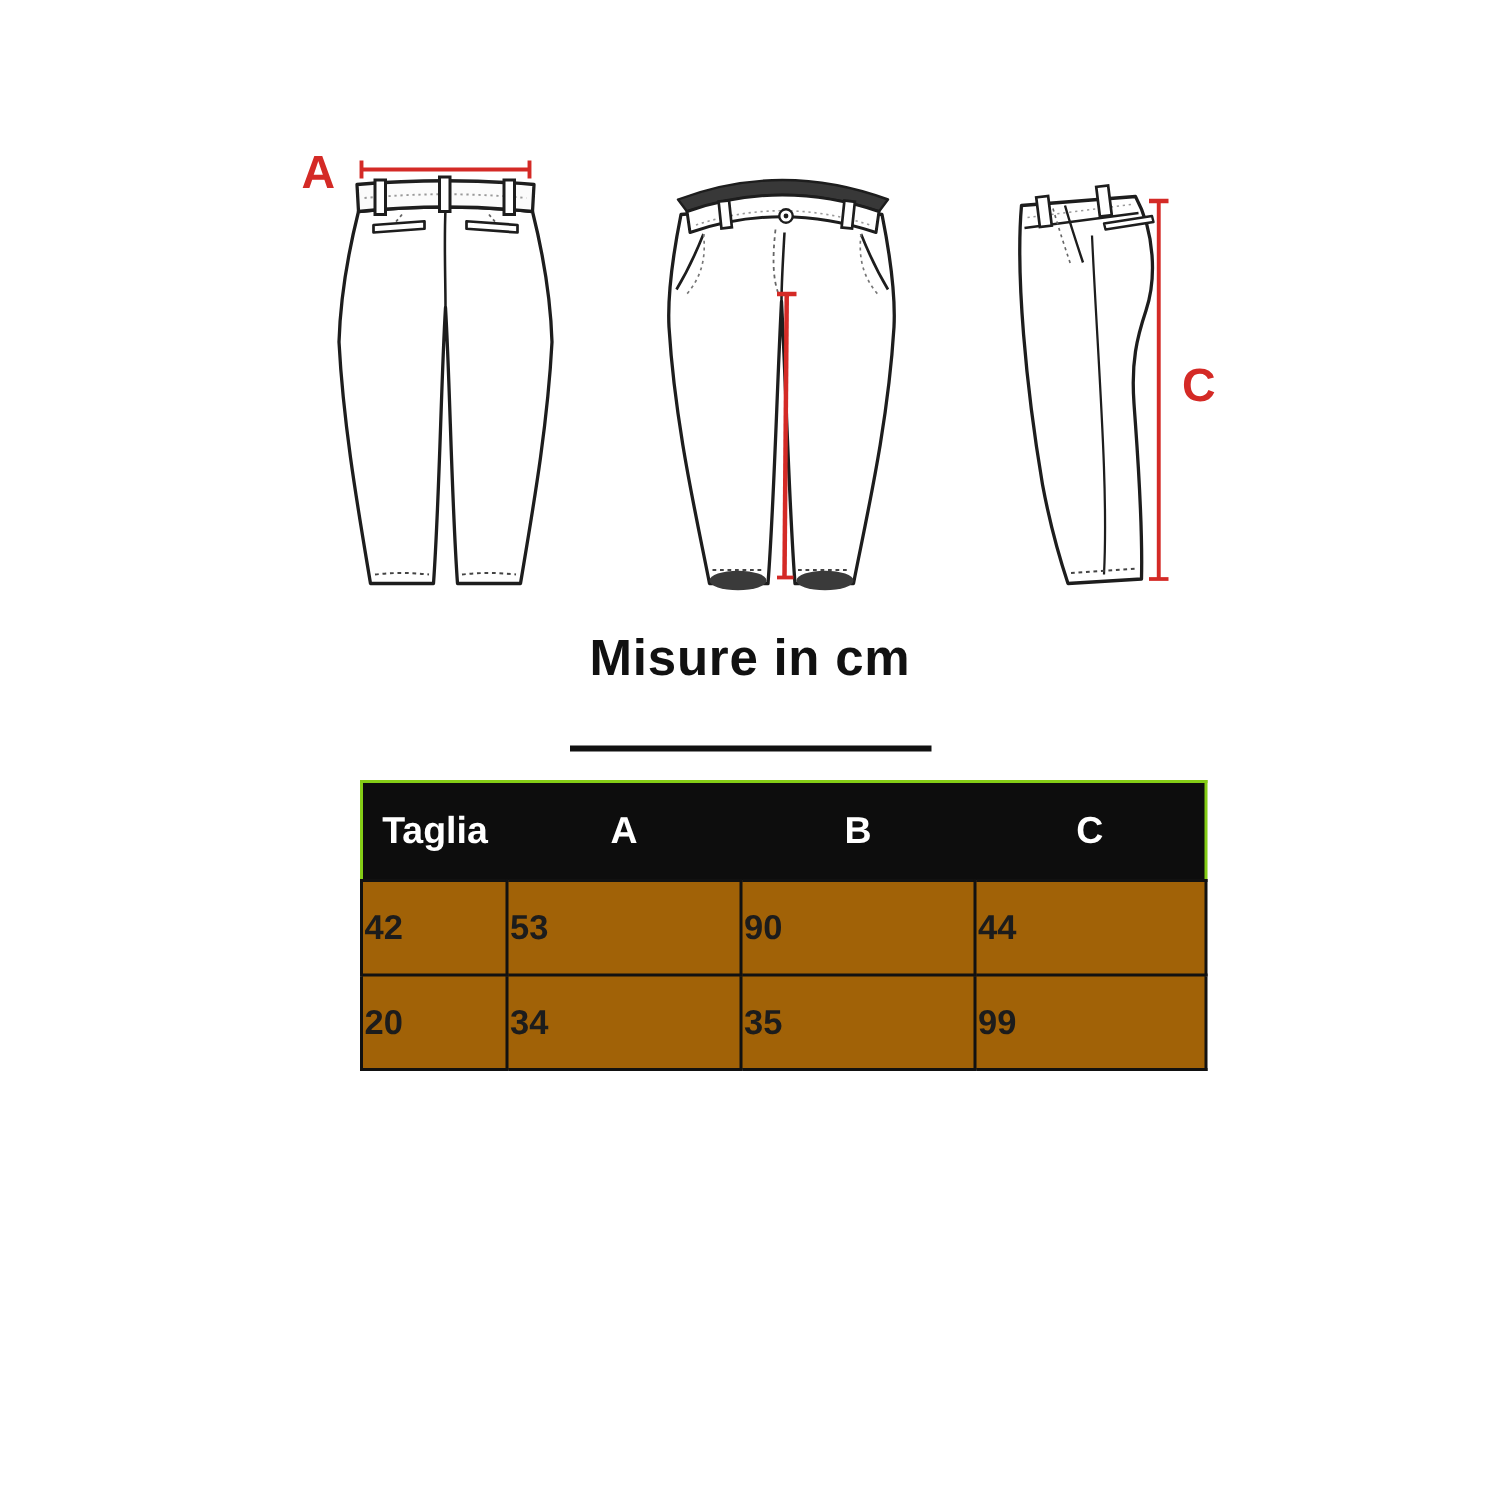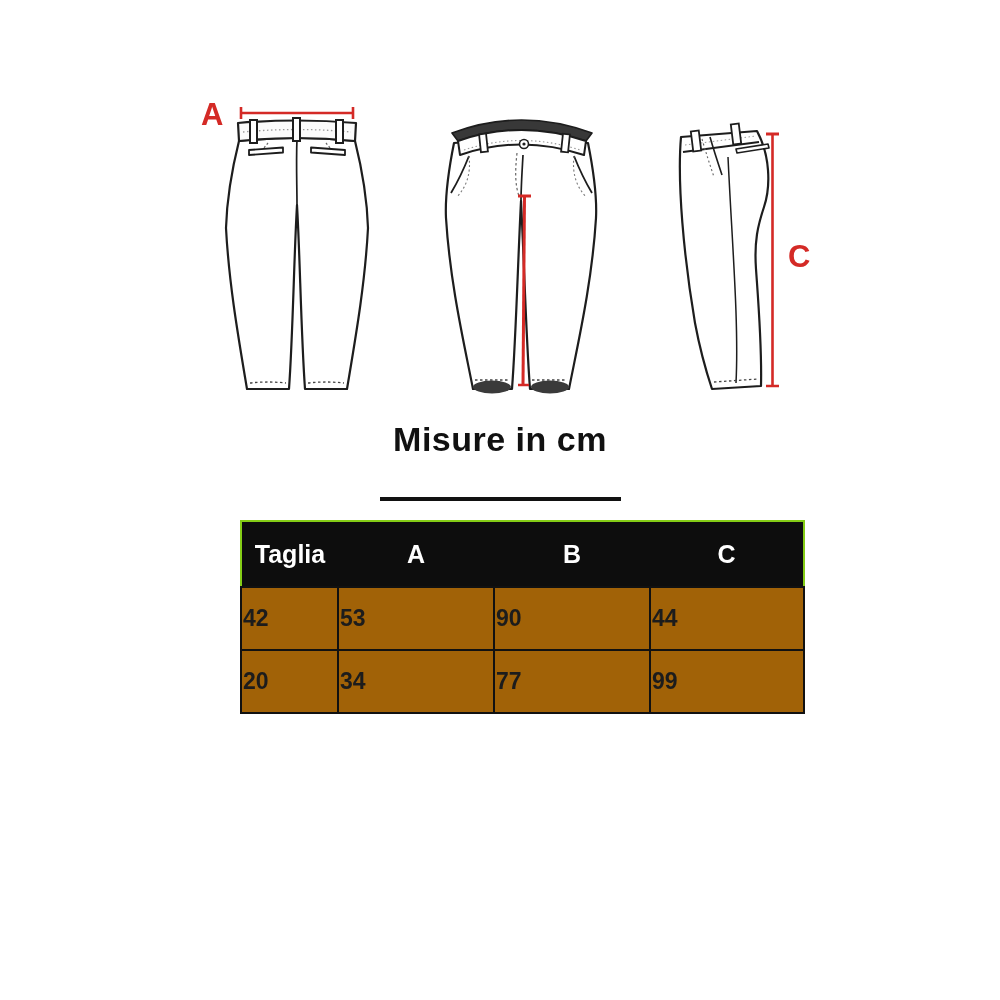--- a/index.html
+++ b/index.html
@@ -202,19 +202,19 @@
     <tbody>
       <tr>
         <td>42</td>
         <td>53</td>
         <td>90</td>
         <td>44</td>
       </tr>
       <tr>
         <td>20</td>
         <td>34</td>
-        <td>77</td>
+        <td>35</td>
         <td>99</td>
       </tr>
     </tbody>
   </table>
 
 </div>
 
 </body></html>

